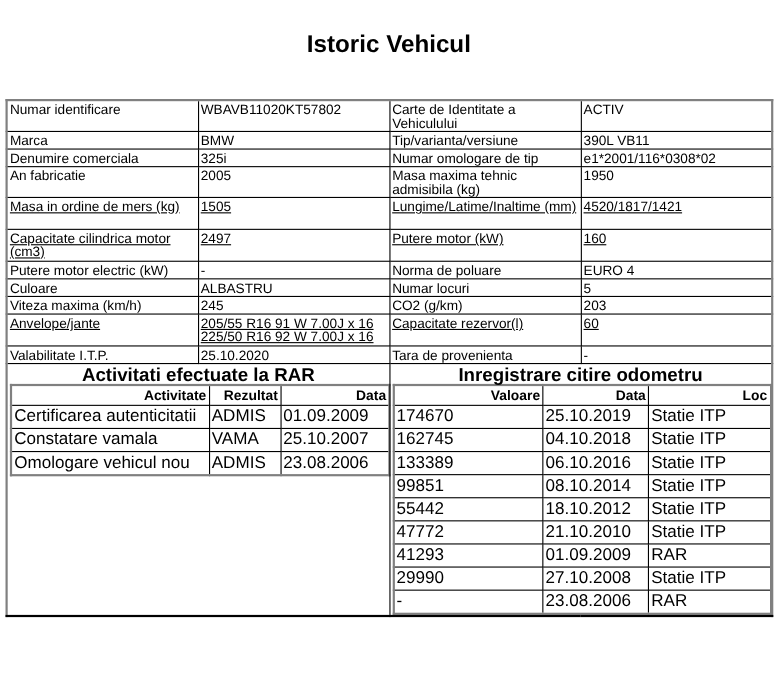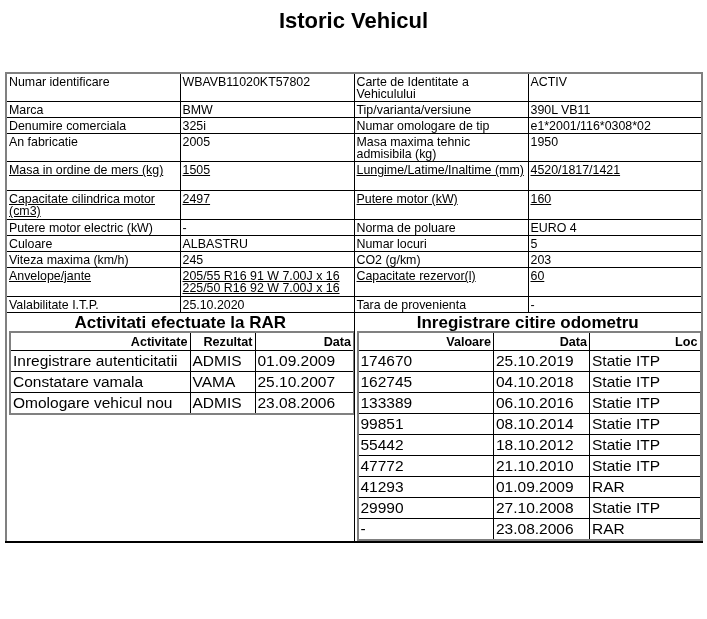--- a/index.html
+++ b/index.html
@@ -1,26 +1,26 @@
 <!DOCTYPE html>
 <html><head>
 <meta charset="utf-8">
 <style>
   html, body { margin: 0; padding: 0; background: #ffffff; }
   body {
     width: 707px; height: 619px; position: relative; overflow: hidden;
     font-family: "Liberation Sans", sans-serif; color: #000;
   }
   .title {
-    position: absolute; left: 0; top: 8px; width: 707px; text-align: center;
+    position: absolute; left: 0; top: 27px; width: 707px; text-align: center;
     font-size: 22px; font-weight: bold; letter-spacing: 0px;
   }
   table { border-collapse: collapse; }
   .main {
-    position: absolute; left: 5px; top: 72px; width: 696px;
+    position: absolute; left: 5px; top: 90px; width: 696px;
     border: 2px solid #808080;
     border-right-color: #808080; border-bottom-color: #000;
     table-layout: fixed;
   }
   .main td {
     border: 1px solid #000; font-size: 12.4px; line-height: 12px;
     padding: 2px 2px 1px 2px; vertical-align: top; white-space: nowrap;
   }
   .main td.wrap { white-space: normal; }
   .h-tall { height: 28px; }
@@ -142,21 +142,21 @@
             </colgroup>
         <thead>
               <tr id="rar-head">
                 <th>Activitate</th>
                 <th>Rezultat</th>
                 <th>Data</th>
               </tr>
             </thead>
         <tbody id="rar-body">
               <tr>
-                <td>Inregistrare autenticitatii</td>
+                <td>Certificarea autenticitatii</td>
                 <td>ADMIS</td>
                 <td>01.09.2009</td>
               </tr>
               <tr>
                 <td>Constatare vamala</td>
                 <td>VAMA</td>
                 <td>25.10.2007</td>
               </tr>
               <tr>
                 <td>Omologare vehicul nou</td>

